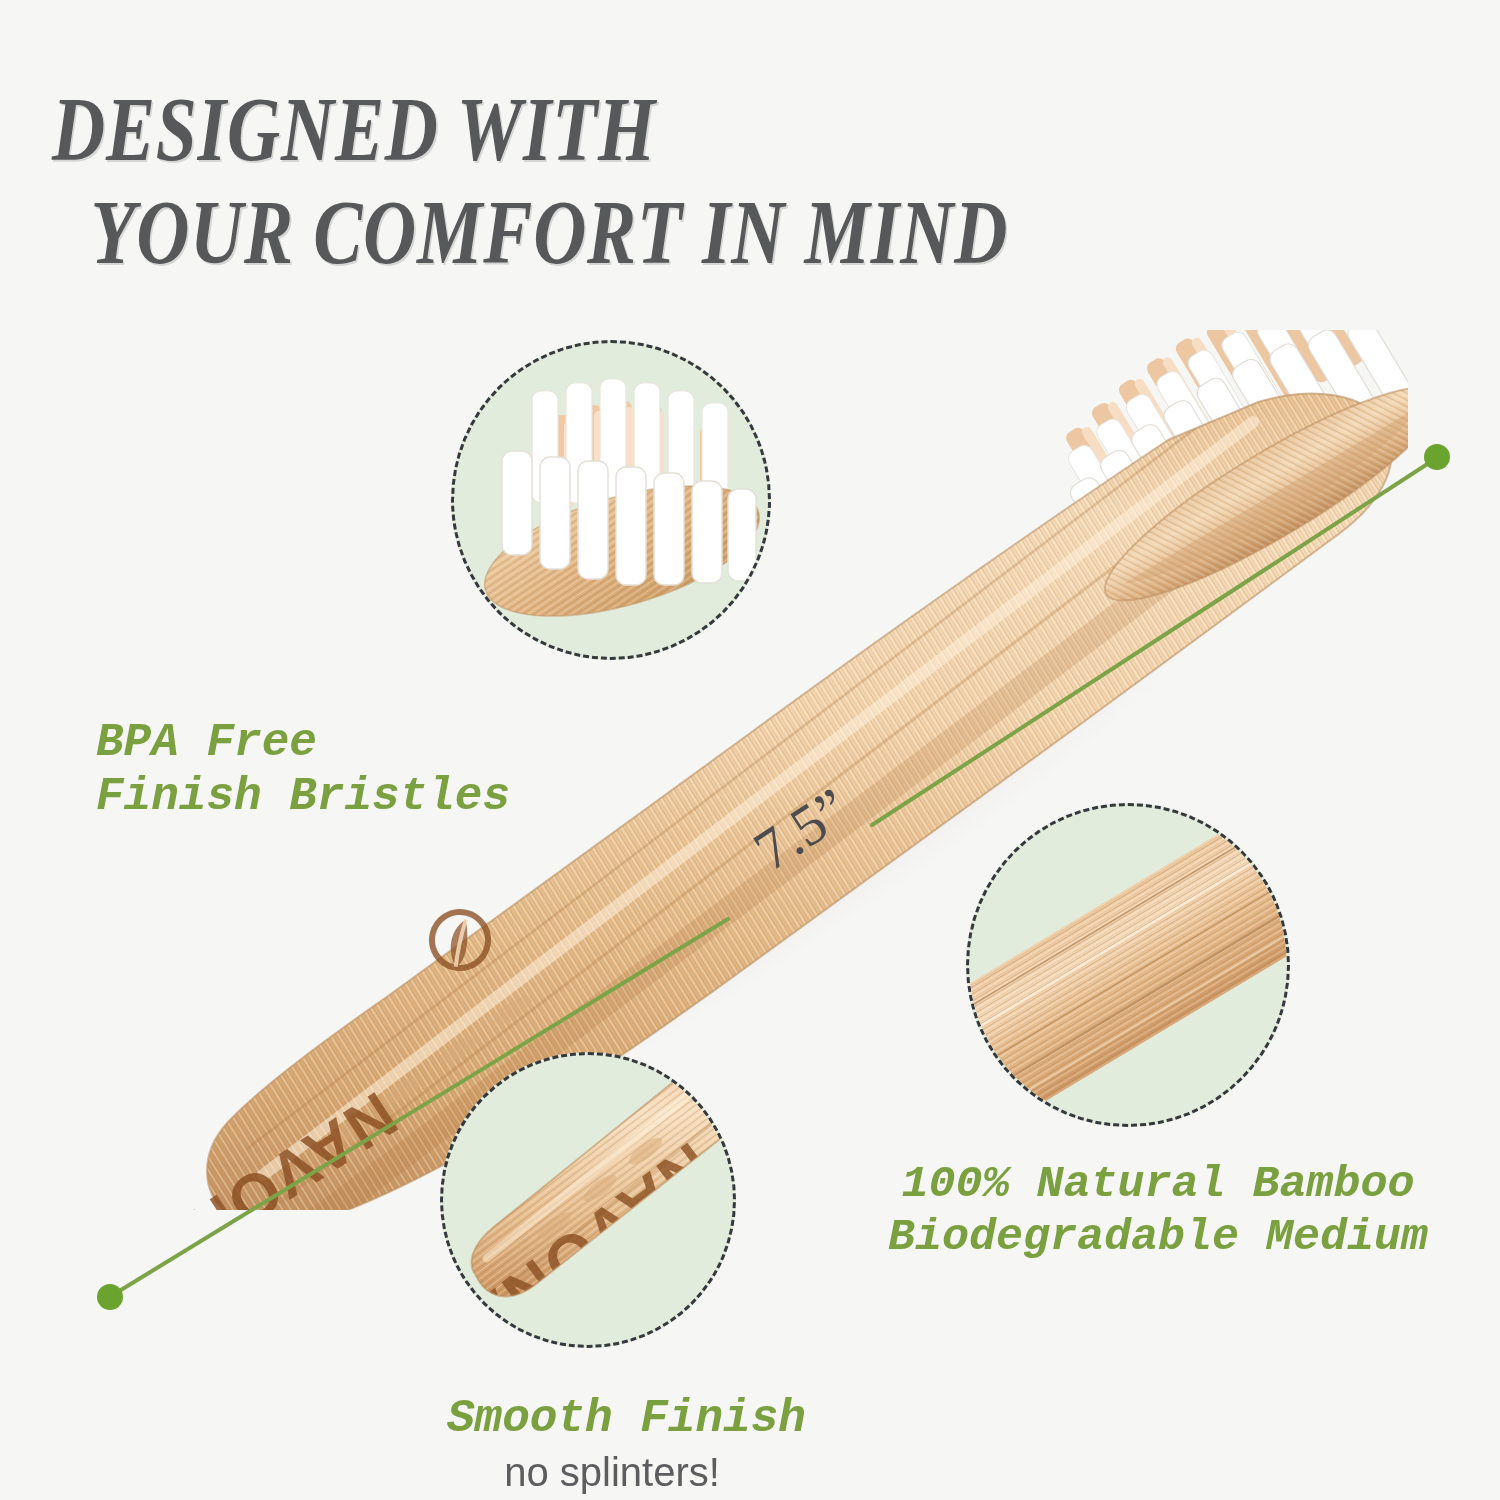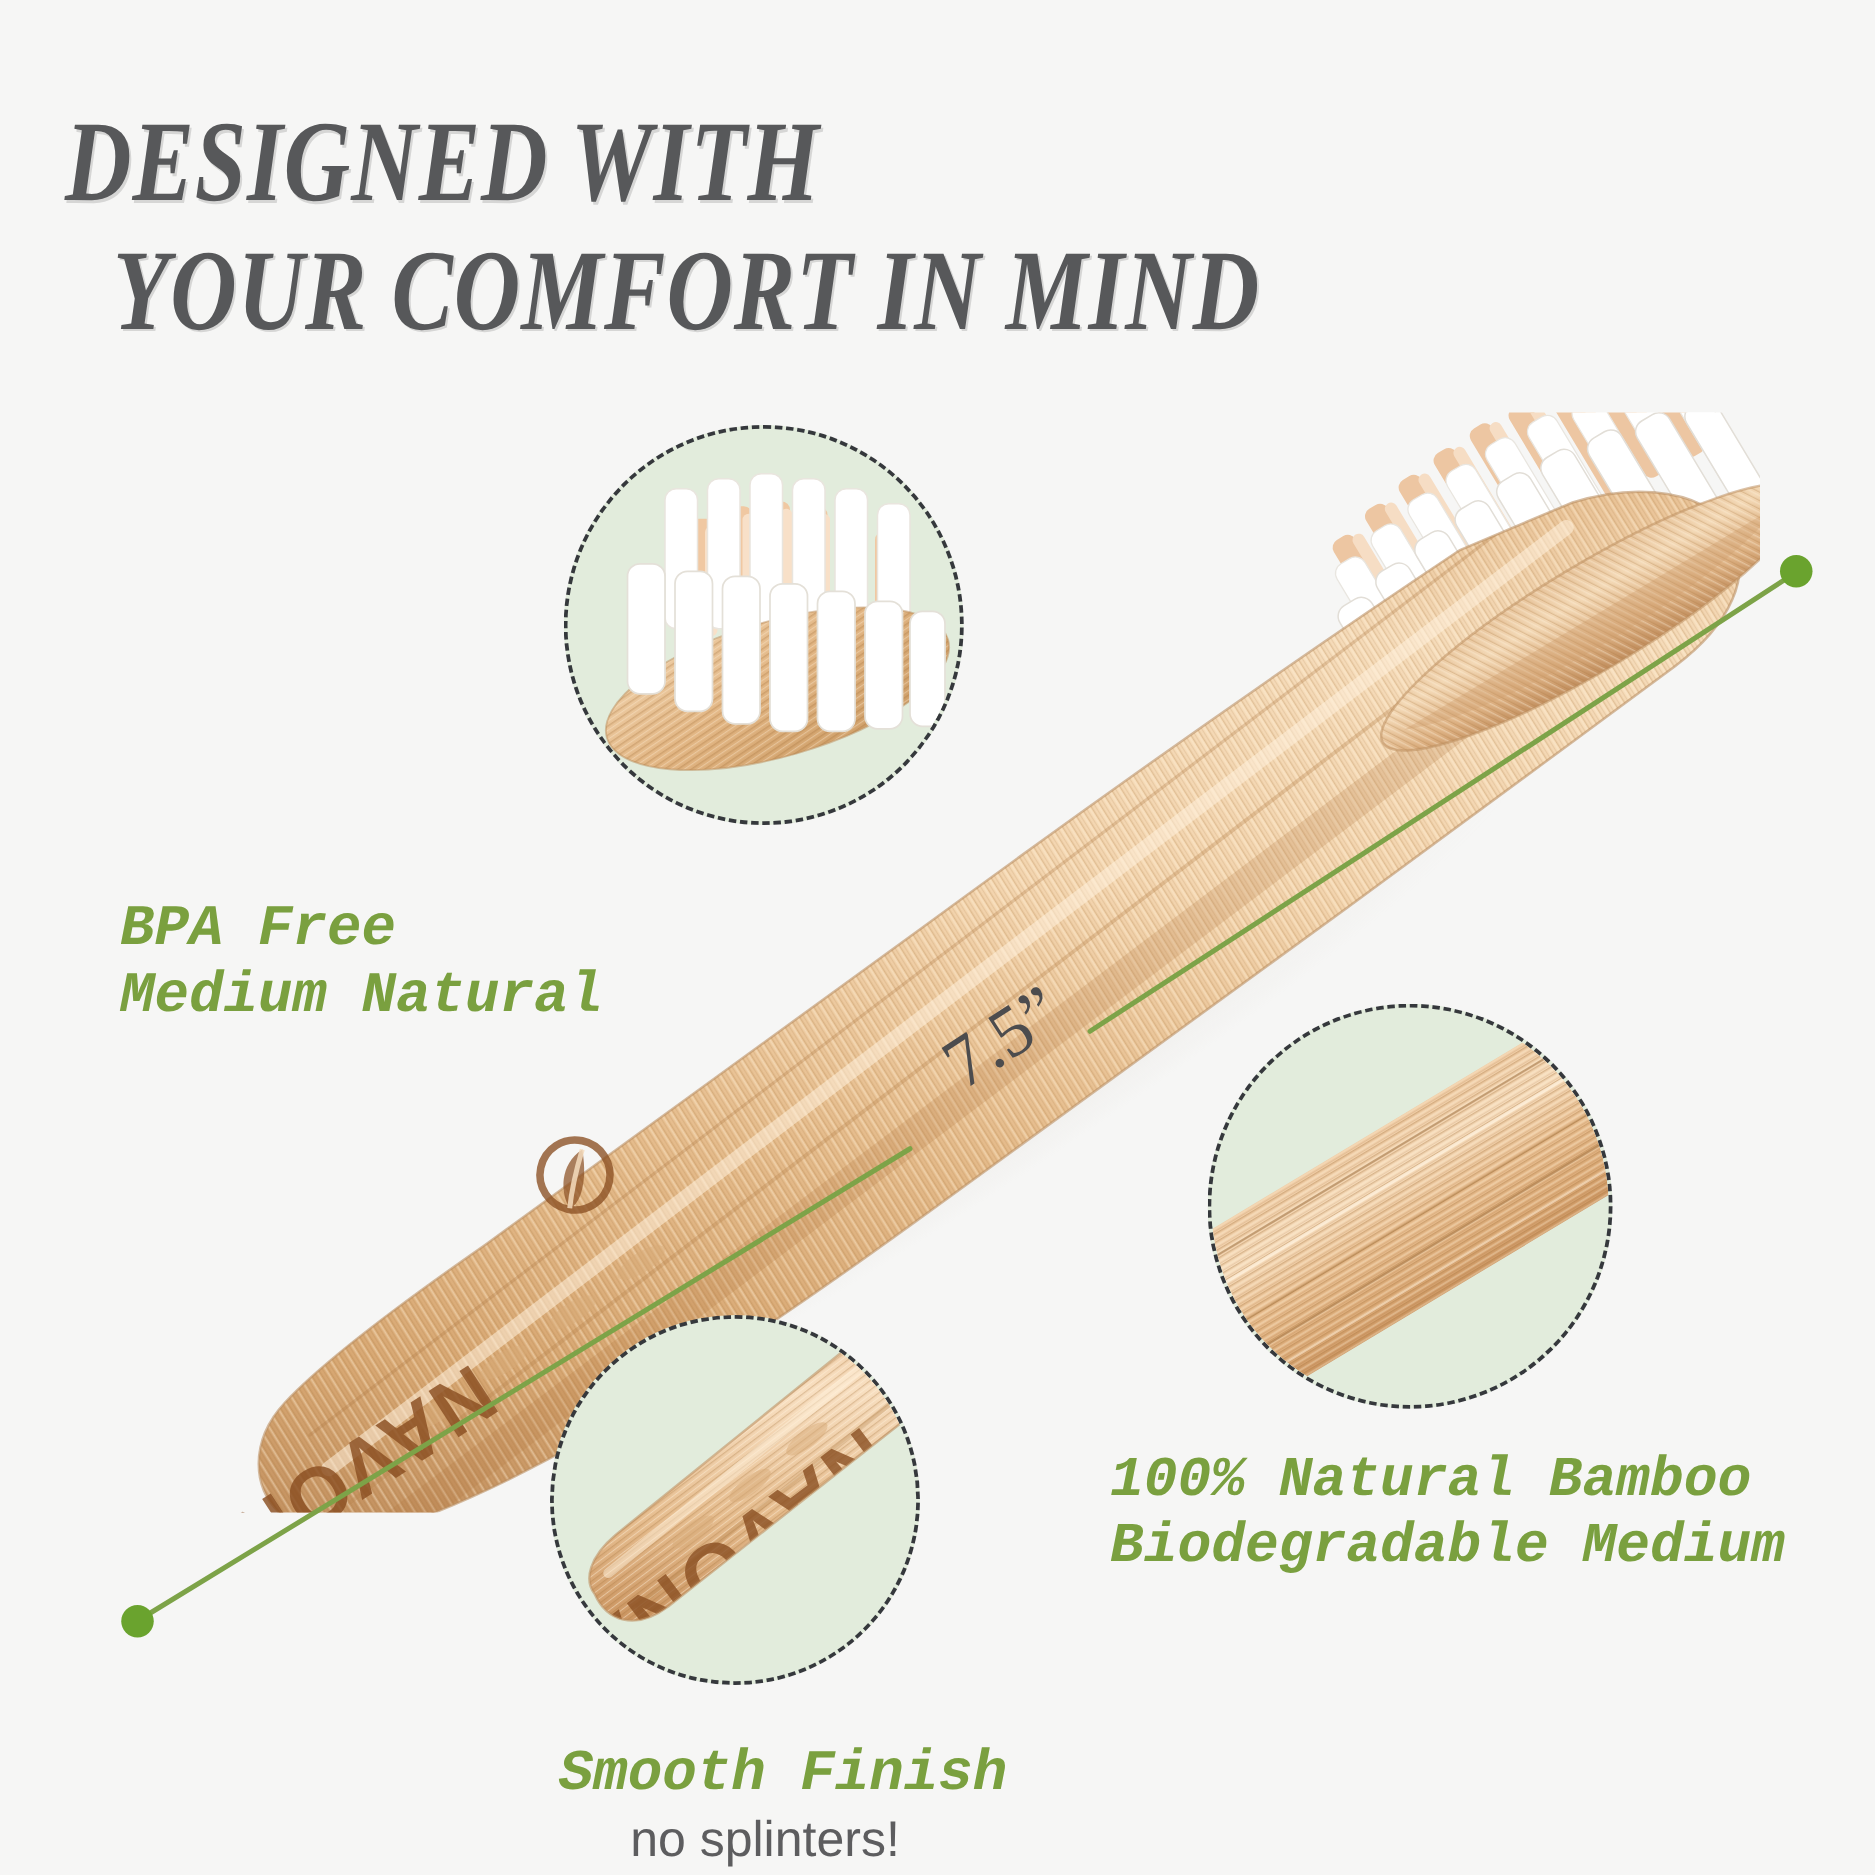--- a/index.html
+++ b/index.html
@@ -34,21 +34,21 @@
     font-style:italic;font-weight:700;
     color:#7aa03f; font-size:46px; line-height:1.18;
     white-space:nowrap;
   }
   .feat .s{
     font-family:"Liberation Sans", sans-serif;
     color:#5d5d5f; font-size:40px; line-height:1.3;
     white-space:nowrap;
   }
   #feat-bristles{left:96px; top:716px;}
-  #feat-bamboo{left:888px; top:1158px; text-align:left;}
+  #feat-bamboo{left:888px; top:1158px; text-align:center;}
   #feat-bamboo .g{font-size:45px;}
   #feat-smooth{left:447px; top:1392px; text-align:center; width:330px;}
   #feat-smooth .g{font-size:46px;}
   #feat-smooth .s{font-size:40px;}
 
   
   .measure{position:absolute;left:0;top:0;width:1500px;height:1500px;pointer-events:none;}
   .meas-label{
     position:absolute;
     left:742px; top:828px;
@@ -376,21 +376,21 @@
             </g>
           </g>
           <path d="M 28,212 C 20,200 26,182 48,166 L 300,-10 L 330,60 L 86,226 C 58,244 36,234 28,212 Z" fill="none" stroke="#bb8d5c" stroke-width="2" opacity="0.55"></path>
         </g>
       </svg>
     </div>
   </div>
 
   <div class="feat" id="feat-bristles">
     <div class="g">BPA Free</div>
-    <div class="g">Medium Natural</div>
+    <div class="g">Finish Bristles</div>
   </div>
 
   <div class="feat" id="feat-bamboo">
     <div class="g">100% Natural Bamboo</div>
     <div class="g">Biodegradable Medium</div>
   </div>
 
   <div class="feat" id="feat-smooth">
     <div class="g">Smooth Finish</div>
     <div class="s">no splinters!</div>

